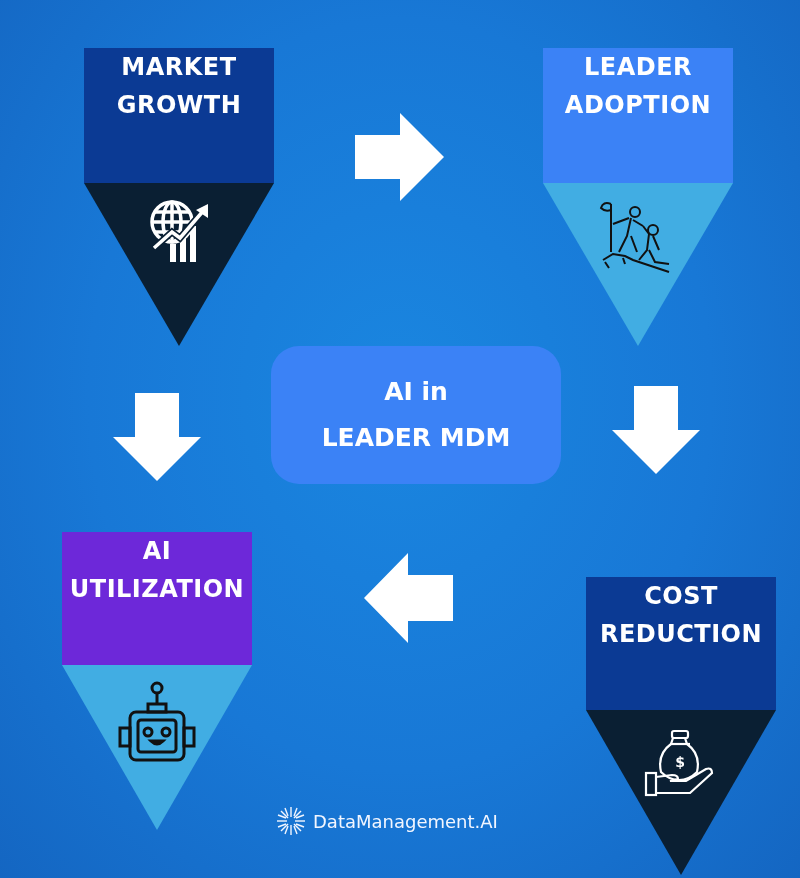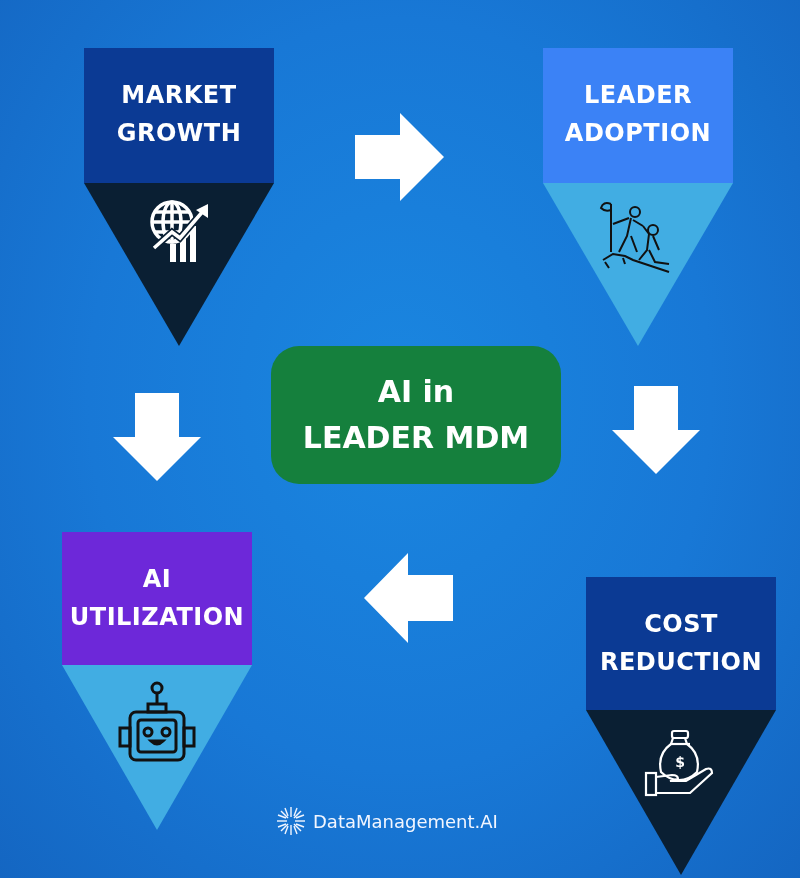--- a/index.html
+++ b/index.html
@@ -8,29 +8,29 @@
     background: radial-gradient(ellipse at 50% 45%, #1a86e0 0%, #1878d6 55%, #1466c2 100%);
     font-family: "DejaVu Sans", sans-serif;
   }
   .card { position:absolute; }
   .card .head {
     position:absolute; left:0; top:0; right:0;
     display:flex; align-items:flex-start; justify-content:center;
     color:#fff; font-weight:bold; text-align:center;
     font-size:24px; line-height:38px; letter-spacing:0.5px;
   }
-  .card .head .txt { padding-top:28px; white-space:pre-line; }
+  .card .head .txt { padding-top:0; white-space:pre-line; }
   .card svg.tri { position:absolute; left:0; }
   .card .icon { position:absolute; }
   .arrow { position:absolute; }
   .center {
     position:absolute; left:271px; top:346px; width:290px; height:138px;
-    background:#15803d; border-radius:28px;
+    background:#3b82f6; border-radius:28px;
     display:flex; flex-direction:column; align-items:center; justify-content:center;
-    color:#fff; font-weight:bold; font-size:30px; line-height:46px;
+    color:#fff; font-weight:bold; font-size:25px; line-height:46px;
   }
   .brand {
     position:absolute; left:275px; top:803px; height:36px;
     display:flex; align-items:center; color:#f2f6ff; font-size:18px;
   }
   .brand svg { margin-right:6px; }
 </style>
 </head>
 <body>
 

